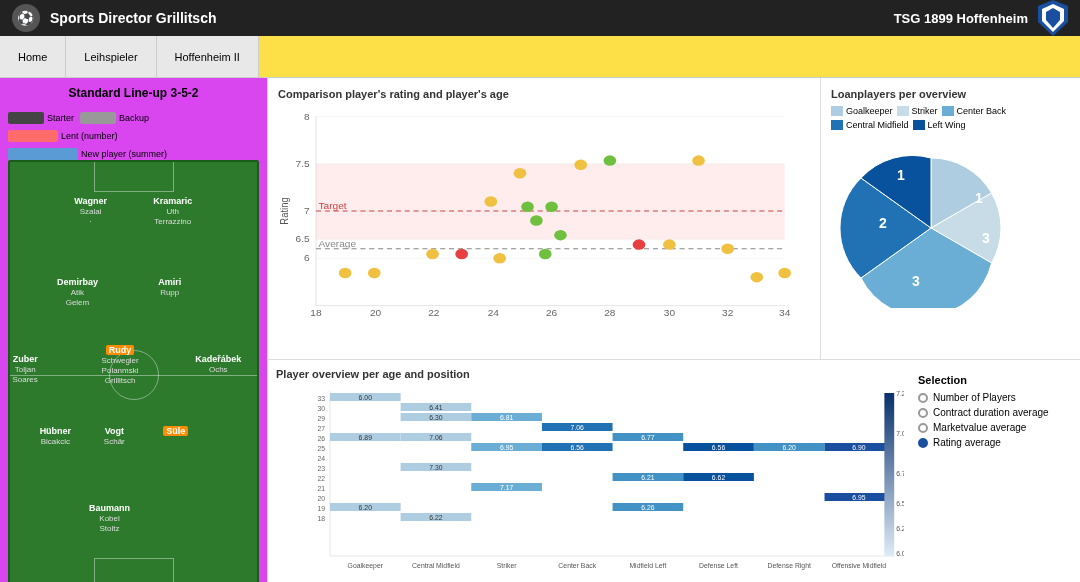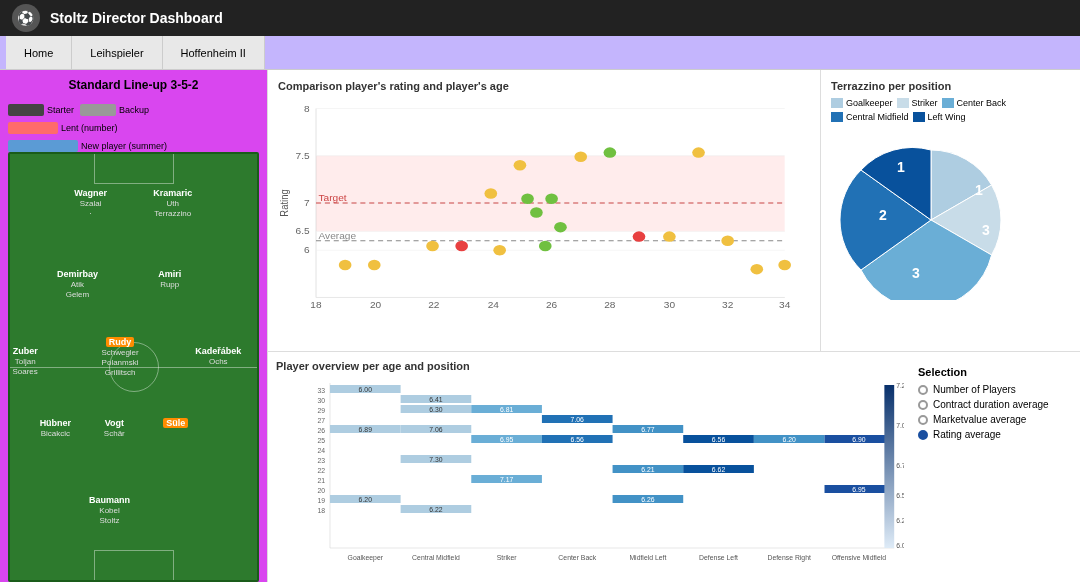--- a/index.html
+++ b/index.html
@@ -20,25 +20,24 @@
       width: 28px; height: 28px; border-radius: 50%;
       background: #555; display: flex; align-items: center; justify-content: center;
       color: #aaa; font-size: 14px; font-weight: bold;
     }
     #header-title { font-size: 14px; font-weight: bold; }
     #header-right { display: flex; align-items: center; gap: 10px; }
     #club-name { font-size: 13px; font-weight: bold; }
 
     
     #nav {
-      background: #c4b5fd;
+      background: #fde047;
       display: flex;
       border-bottom: 1px solid #ccc;
-      height: 34px;
-      padding-left: 6px;
+      height: 42px;
     }
     .nav-tab {
       padding: 4px 18px;
       cursor: pointer;
       border-right: 1px solid #ccc;
       font-size: 11px;
       display: flex; align-items: center;
       background: #e8e8e8;
     }
     .nav-tab.active { background: white; font-weight: bold; }
@@ -245,21 +244,29 @@
       background: #1a4fa0;
       border-color: #1a4fa0;
     }
   </style>
 </head>
 <body>
 
 <div id="header">
   <div id="header-left">
     <div id="header-logo">⚽</div>
-    <span id="header-title">Stoltz Director Dashboard</span>
+    <span id="header-title">Sports Director Grillitsch</span>
+  </div>
+  <div id="header-right">
+    <span id="club-name">TSG 1899 Hoffenheim</span>
+    <svg width="30" height="36" viewBox="0 0 30 36">
+      <polygon points="15,0 30,6 30,22 15,36 0,22 0,6" fill="#1a4fa0"></polygon>
+      <polygon points="15,4 26,9 26,21 15,32 4,21 4,9" fill="white"></polygon>
+      <polygon points="15,8 22,12 22,20 15,28 8,20 8,12" fill="#1a4fa0"></polygon>
+    </svg>
   </div>
 </div>
 
 <div id="nav">
   <div class="nav-tab">Home</div>
   <div class="nav-tab">Leihspieler</div>
   <div class="nav-tab">Hoffenheim II</div>
 </div>
 
 <div id="main">
@@ -428,21 +435,21 @@
 
           <circle cx="355" cy="136" r="5" fill="#f0c040"></circle>
 
           <circle cx="378" cy="163" r="5" fill="#f0c040"></circle>
 
           <circle cx="400" cy="159" r="5" fill="#f0c040"></circle>
         </svg>
       </div>
 
       <div id="pie-panel">
-        <div class="chart-title">Terrazzino per position</div>
+        <div class="chart-title">Loanplayers per overview</div>
         <div id="pie-legend">
           <div class="pie-legend-item">
             <div class="pie-legend-box" style="background:#aecde1;"></div>
             <span>Goalkeeper</span>
           </div>
           <div class="pie-legend-item">
             <div class="pie-legend-box" style="background:#c8dce8;"></div>
             <span>Striker</span>
           </div>
           <div class="pie-legend-item">

